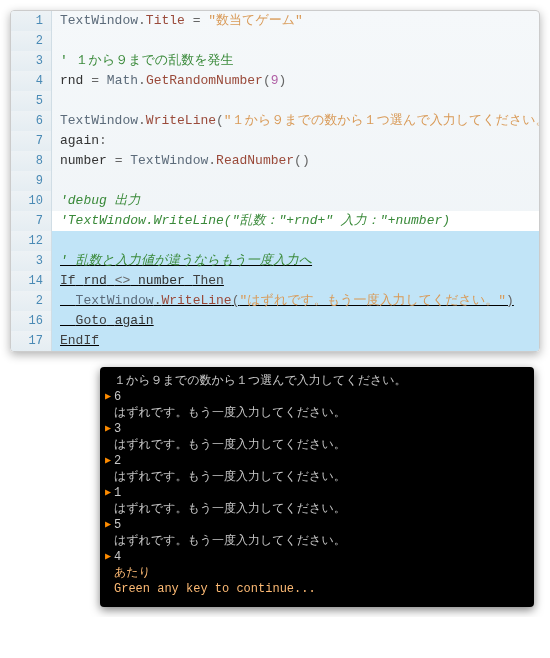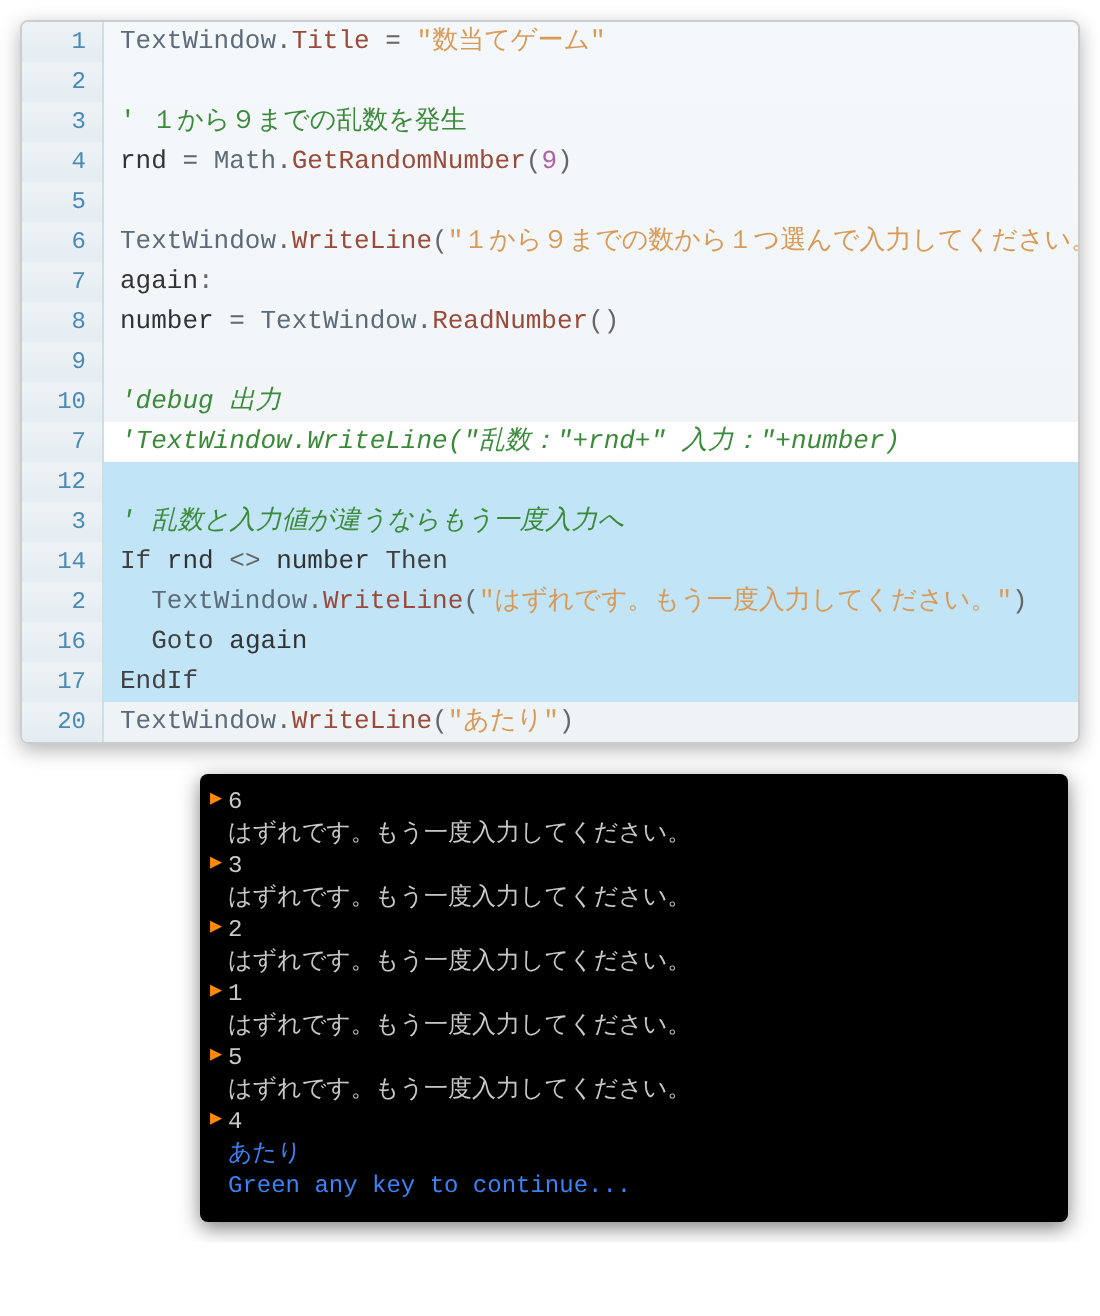--- a/index.html
+++ b/index.html
@@ -34,21 +34,21 @@
     flex-shrink: 0;
     font-size: 12px;
     user-select: none;
   }
   .code {
     padding-left: 8px;
     white-space: pre;
     flex: 1;
   }
   .line.hl .code { background: #ffffff; }
-  .line.hb .code { background: #c1e4f7; }
+  .line.hb .code { background: #c1e4f7; text-decoration: underline; }
   .str { color: #d99a57; }
   .com { color: #3a8a3a; }
   .com-it { color: #3a8a3a; font-style: italic; }
   .kw  { color: #404040; }
   .num { color: #b05fa5; }
   .obj { color: #5c6b7a; }
   .mem { color: #9a4a3a; }
   .op  { color: #666; }
   .var { color: #333; }
 
@@ -68,21 +68,21 @@
     display: flex;
     align-items: center;
   }
   .caret {
     width: 12px;
     text-align: center;
     color: #ff8c00;
     font-size: 10px;
   }
   .ctext { white-space: pre; }
-  .green { color: #3b82f6; }
+  .green { color: #fdba74; }
 </style>
 </head>
 <body>
 
 <div class="editor" id="editor">
     <div class="line ">
       <div class="gutter">1</div>
       <div class="code"><span class="obj">TextWindow</span><span class="op">.</span><span class="mem">Title</span> <span class="op">=</span> <span class="str">"数当てゲーム"</span></div>
     </div>
     <div class="line ">
@@ -142,28 +142,28 @@
       <div class="code">  <span class="obj">TextWindow</span><span class="op">.</span><span class="mem">WriteLine</span><span class="op">(</span><span class="str">"はずれです。もう一度入力してください。"</span><span class="op">)</span></div>
     </div>
     <div class="line hb">
       <div class="gutter">16</div>
       <div class="code">  <span class="kw">Goto</span> <span class="var">again</span></div>
     </div>
     <div class="line hb">
       <div class="gutter">17</div>
       <div class="code"><span class="kw">EndIf</span></div>
     </div>
-    <div class="line ">
-      <div class="gutter">20</div>
-      <div class="code"><span class="obj">TextWindow</span><span class="op">.</span><span class="mem">WriteLine</span><span class="op">(</span><span class="str">"あたり"</span><span class="op">)</span></div>
-    </div>
   </div>
 
 <div class="console" id="console">
     <div class="crow">
+      <div class="caret"></div>
+      <div class="ctext ">１から９までの数から１つ選んで入力してください。</div>
+    </div>
+    <div class="crow">
       <div class="caret">▶</div>
       <div class="ctext ">6</div>
     </div>
     <div class="crow">
       <div class="caret"></div>
       <div class="ctext ">はずれです。もう一度入力してください。</div>
     </div>
     <div class="crow">
       <div class="caret">▶</div>
       <div class="ctext ">3</div>

